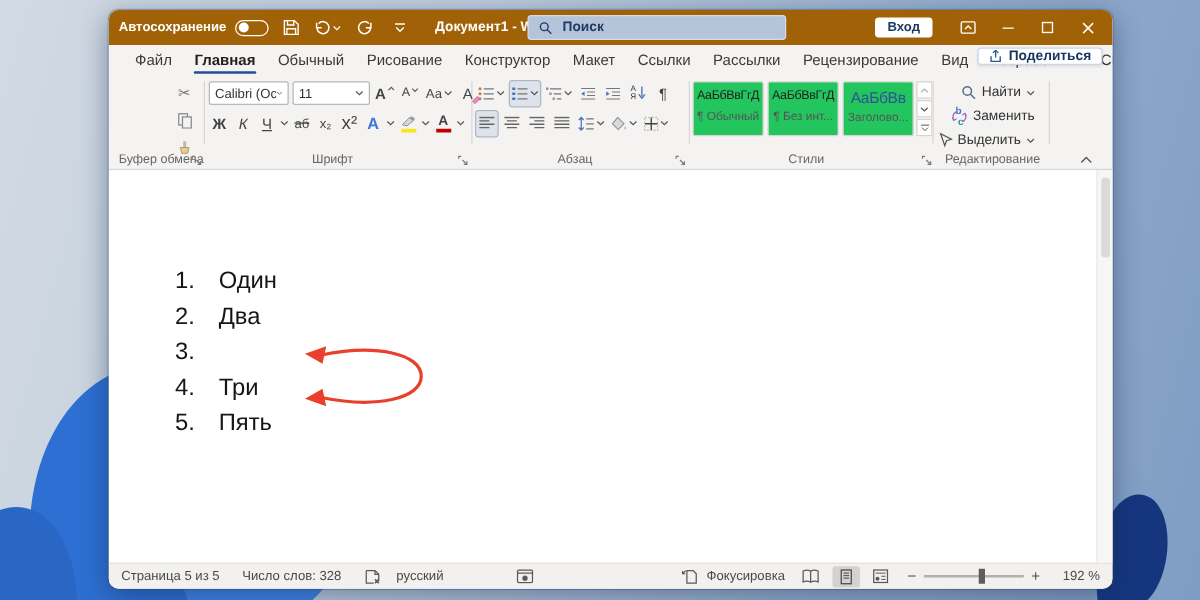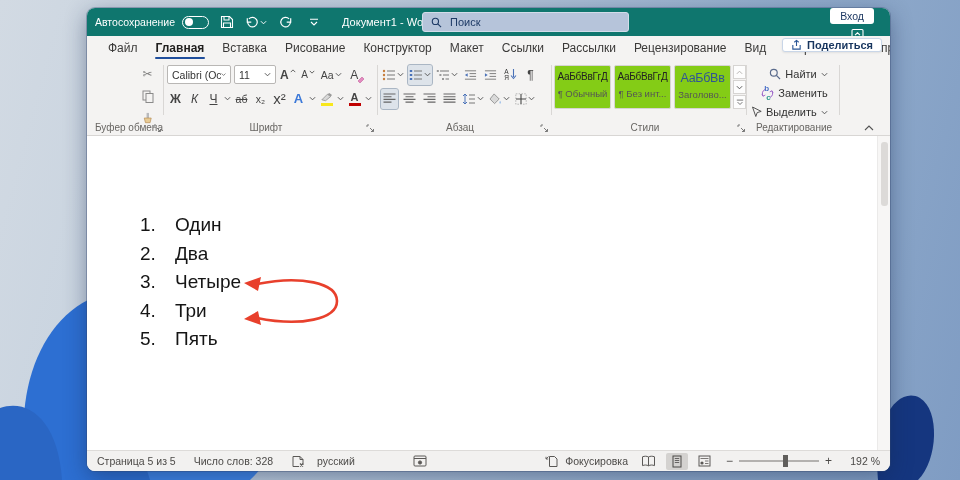--- a/index.html
+++ b/index.html
@@ -9,32 +9,32 @@
 
   
   .wall { position:absolute; inset:0; }
 
   
   .win { position:absolute; left:87px; top:8px; width:803px; height:463px;
          border-radius:8px; overflow:hidden; background:#fff;
          box-shadow:0 6px 22px rgba(20,40,80,.45), 0 0 0 1px rgba(60,80,120,.35); }
 
   
-  .titlebar { position:relative; height:28px; background:#0f766e; display:flex; align-items:center;
-              padding:0 8px; color:#fff; }
+  .titlebar { position:relative; height:28px; background:#a16207; display:flex; align-items:center;
+              padding:0 8px; color:#fff;font-weight:bold; }
   .tb-left { display:flex; align-items:center; gap:7px; }
   .tb-autosave { font-size:10.5px; }
   .toggle { width:27px; height:13px; border:1px solid #fff; border-radius:7px; position:relative; }
   .toggle .knob { position:absolute; left:1.5px; top:1.5px; width:8px; height:8px; border-radius:50%; background:#fff; }
   .tb-ic { width:22px; height:22px; display:flex; align-items:center; justify-content:center; border-radius:3px; }
   .tb-title { font-size:11px; margin-left:10px; white-space:nowrap; }
   .tb-search { position:absolute; left:335px; top:4px; width:207px; height:20px; background:#b6c4da;
                border:1px solid #d3dce9; border-radius:3px; display:flex; align-items:center; gap:8px;
                padding:0 8px; color:#1e3a66; font-size:11px; }
-  .tb-right { position:absolute; right:6px; top:0; height:28px; display:flex; align-items:center; gap:4px;flex-direction:column; }
+  .tb-right { position:absolute; right:6px; top:0; height:28px; display:flex; align-items:center; gap:4px; }
   .signin { background:#fff; color:#1f3a63; font-size:10.5px; padding:2px 10px; border-radius:3px; margin-right:10px; }
   .wc { width:28px; height:26px; display:flex; align-items:center; justify-content:center; }
 
   
   .tabsrow { height:24px; background:#f4f3f2; display:flex; align-items:stretch; padding-left:12px; position:relative; }
   .tab { display:flex; align-items:center; padding:0 9px; font-size:12px; color:#3b3a39; position:relative; white-space:nowrap; }
   .tab.active { font-weight:bold; color:#201f1e; }
   .tab.active::after { content:""; position:absolute; left:8px; right:8px; bottom:1px; height:2.5px; background:#1f4e9c; border-radius:2px; }
   .share-btn { position:absolute; right:8px; top:2px; height:14px; background:#fff; border:1px solid #c9d6e8;
                border-radius:3px; display:flex; align-items:center; gap:5px; padding:0 8px;
@@ -54,21 +54,21 @@
   .combo { height:19px; background:#fff; border:1px solid #b9b7b5; border-radius:2px; display:flex;
            align-items:center; justify-content:space-between; padding:0 4px; font-size:10.5px; color:#333; }
   .paste { position:absolute; left:2px; top:3px; width:40px; height:68px; display:flex; flex-direction:column;
            align-items:center; border-radius:3px; }
   .paste .plabel { font-size:10.5px; color:#444; margin-top:2px; }
   .clipcol { position:absolute; left:44px; top:4px; display:flex; flex-direction:column; gap:2px; }
   .bld { font-weight:bold; } .itl { font-style:italic; } .und { text-decoration:underline; } .strk { text-decoration:line-through; }
   .fx { font-weight:bold; color:#3b78d8; font-size:13px; }
   .colbar { display:flex; flex-direction:column; align-items:center; line-height:10px; }
   .colbar .bar { width:12px; height:3px; margin-top:1px; }
-  .stylecard { width:57px; height:44px; background:#84cc16; border:1px solid #d6d4d2; border-radius:2px;
+  .stylecard { width:57px; height:44px; background:#22c55e; border:1px solid #d6d4d2; border-radius:2px;
                margin-right:3px; padding-top:5px; text-align:center; overflow:hidden; }
   .stylecard .sample { font-size:10px; color:#222; white-space:nowrap; letter-spacing:-.3px; }
   .stylecard .sample.h1 { font-size:12.5px; color:#2f5496; }
   .stylecard .sname { font-size:9.5px; color:#555; margin-top:6px; white-space:nowrap; }
   .stylescroll { position:absolute; right:0; top:5px; width:13px; display:flex; flex-direction:column; gap:1px; }
   .stylescroll div { height:14px; background:#fdfdfd; border:1px solid #d6d4d2; display:flex; align-items:center; justify-content:center; }
   .editrow { display:flex; align-items:center; gap:4px; height:18px; font-size:11px; color:#333; margin:1px 0;justify-content:flex-end; }
   .collapse { position:absolute; right:16px; bottom:4px; }
 
   
@@ -173,21 +173,21 @@
         <svg width="11" height="11" viewBox="0 0 11 11" stroke="#fff" stroke-width="1.2">
             <path d="M1.5 1.5l8 8M9.5 1.5l-8 8"></path>
           </svg>
       </span>
     </div>
   </div>
 
   <div class="tabsrow">
     <span class="tab">Файл</span>
     <span class="tab active">Главная</span>
-    <span class="tab">Вставка</span>
+    <span class="tab">Обычный</span>
     <span class="tab">Рисование</span>
     <span class="tab">Конструктор</span>
     <span class="tab">Макет</span>
     <span class="tab">Ссылки</span>
     <span class="tab">Рассылки</span>
     <span class="tab">Рецензирование</span>
     <span class="tab">Вид</span>
     <span class="tab">Разработчик</span>
     <span class="tab">Справка</span>
     <span class="share-btn">
@@ -232,21 +232,21 @@
     </div>
 
     <div class="grp" style="left:80px; width:208px;">
       <div class="row r1" style="gap:3px;">
         <span class="combo" style="width:64px">
           <span style="overflow:hidden; white-space:nowrap;">Calibri (Основ</span>
           <svg width="7" height="5" viewBox="0 0 8 5">
               <path d="M1 1l3 3 3-3" fill="none" stroke="#555" stroke-width="1.1"></path>
             </svg>
         </span>
-        <span class="combo" style="width:42px">
+        <span class="combo" style="width:62px">
           <span>11</span>
           <svg width="7" height="5" viewBox="0 0 8 5">
               <path d="M1 1l3 3 3-3" fill="none" stroke="#555" stroke-width="1.1"></path>
             </svg>
         </span>
         <span class="sbtn">
             <span class="bld" style="font-size:12px">А</span>
             <svg width="6" height="4" viewBox="0 0 8 5" style="margin-bottom:8px">
               <path d="M1 4l3-3 3 3" fill="none" stroke="#555" stroke-width="1.2"></path>
             </svg>
@@ -518,21 +518,20 @@
       <div class="li">
           <span class="num">1.</span>
           <span>Один</span>
         </div>
       <div class="li">
           <span class="num">2.</span>
           <span>Два</span>
         </div>
       <div class="li">
           <span class="num">3.</span>
-          <span>Четыре</span>
         </div>
       <div class="li">
           <span class="num">4.</span>
           <span>Три</span>
         </div>
       <div class="li">
           <span class="num">5.</span>
           <span>Пять</span>
         </div>
     </div>

